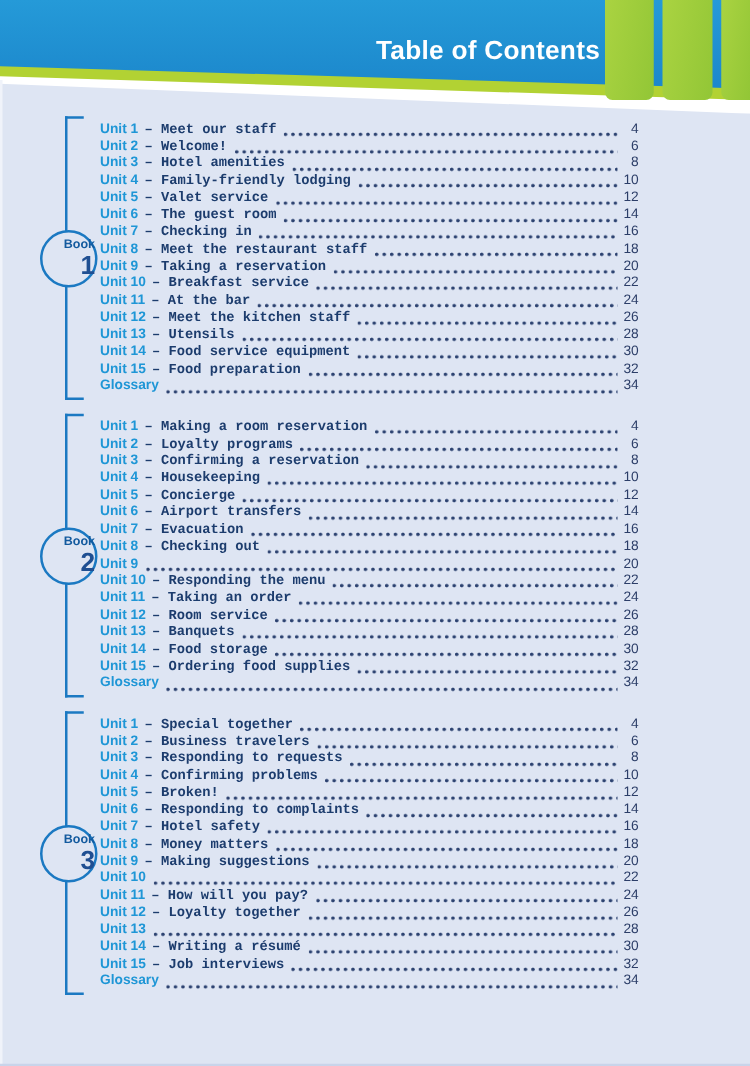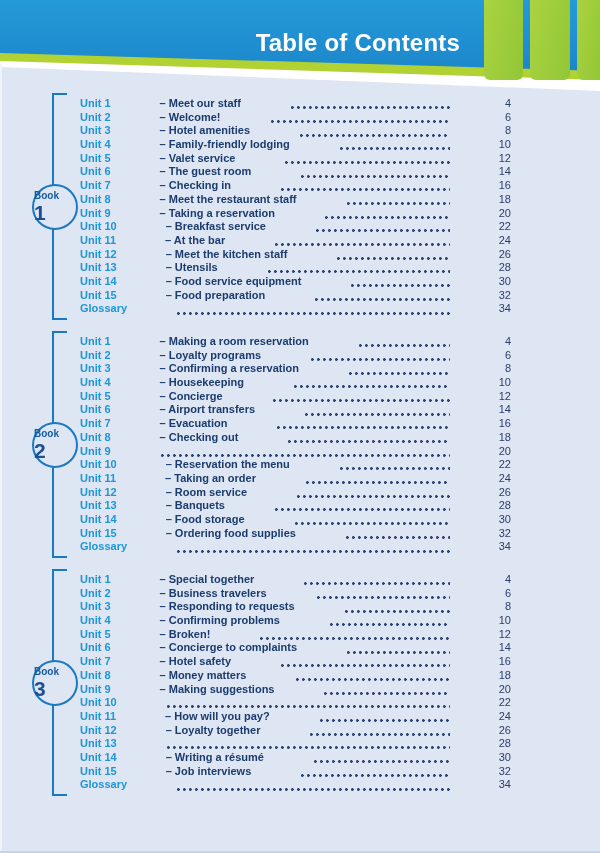--- a/index.html
+++ b/index.html
@@ -26,22 +26,22 @@
     position: absolute; top: 0; left: 0; width: 600px; height: 85px;
     background: #b2d233;
     clip-path: polygon(0 52px, 600px 70px, 600px 80px, 0 61px);
   }
   .hdr-blue {
     position: absolute; top: 0; left: 0; width: 600px; height: 75px;
     background: linear-gradient(to bottom, #259ad8, #1b86cb);
     clip-path: polygon(0 0, 600px 0, 600px 71px, 0 53px);
   }
   .hdr-title {
-    position: absolute; top: 29px; right: 140px;
-    color: #ffffff; font-size: 24px; font-weight: 700;
+    position: absolute; top: 29px; right: 120px;
+    color: #ffffff; font-size: 21px; font-weight: 700;
     letter-spacing: 0.2px; white-space: nowrap;
   }
   .tab {
     position: absolute; top: 0; height: 80px;
     background: linear-gradient(100deg, #aad341, #92c636);
     border-radius: 0 0 6px 6px;
   }
   .tab-1 { left: 484px; width: 39px; }
   .tab-2 { left: 530px; width: 40px; }
   .tab-3 { left: 577px; width: 23px; border-radius: 0 0 0 6px; }
@@ -66,38 +66,38 @@
   }
   .book-circle {
     position: absolute;
     left: -48px; top: 50%;
     width: 42px; height: 42px;
     margin-top: -23px;
     background: #dee5f3;
     border: 2px solid #1b79c2;
     border-radius: 50%;
     display: flex; flex-direction: column;
-    align-items: flex-start; justify-content: center;
+    align-items: flex-end; justify-content: center;
     line-height: 1;
   }
   .book-circle .word {
     font-size: 10px; font-weight: 700; color: #135a9e;
     margin-top: 1px;
   }
   .book-circle .num {
     font-size: 21px; font-weight: 700; color: #1f4f92;
     margin-top: 1px;
   }
   .entry {
     display: flex; align-items: baseline;
     height: 13.7px; line-height: 13.7px;
-    font-size: 11px; white-space: nowrap; gap: 44px;
+    font-size: 11px; white-space: nowrap;
   }
   .unit  { font-weight: 700; color: #1e96d6; }
-  .title { font-weight: 700; color: #1c3c6d; margin-left: 5px; }
+  .title { font-weight: 700; color: #1c3c6d; margin-left: 5px; font-family: Liberation Mono, monospace; }
   .leader {
     flex: 1 1 auto; min-width: 12px;
     align-self: flex-end;
     height: 5px; margin: 0 4px 0.5px 6px;
     background-image: radial-gradient(circle at 1.4px 2.5px, #2c4270 1.15px, rgba(0,0,0,0) 1.6px);
     background-size: 6px 5px;
     background-repeat: repeat-x;
   }
   .pagenum {
     font-weight: 400; color: #2c3e68;
@@ -306,21 +306,21 @@
   </div>
 
   <div class="entry">
     <span class="unit">Unit 9</span>
     <span class="leader"></span>
     <span class="pagenum">20</span>
   </div>
 
   <div class="entry">
     <span class="unit">Unit 10</span>
-    <span class="title">– Reservation the menu</span>
+    <span class="title">– Responding the menu</span>
     <span class="leader"></span>
     <span class="pagenum">22</span>
   </div>
 
   <div class="entry">
     <span class="unit">Unit 11</span>
     <span class="title">– Taking an order</span>
     <span class="leader"></span>
     <span class="pagenum">24</span>
   </div>
@@ -399,21 +399,21 @@
 
   <div class="entry">
     <span class="unit">Unit 5</span>
     <span class="title">– Broken!</span>
     <span class="leader"></span>
     <span class="pagenum">12</span>
   </div>
 
   <div class="entry">
     <span class="unit">Unit 6</span>
-    <span class="title">– Concierge to complaints</span>
+    <span class="title">– Responding to complaints</span>
     <span class="leader"></span>
     <span class="pagenum">14</span>
   </div>
 
   <div class="entry">
     <span class="unit">Unit 7</span>
     <span class="title">– Hotel safety</span>
     <span class="leader"></span>
     <span class="pagenum">16</span>
   </div>

